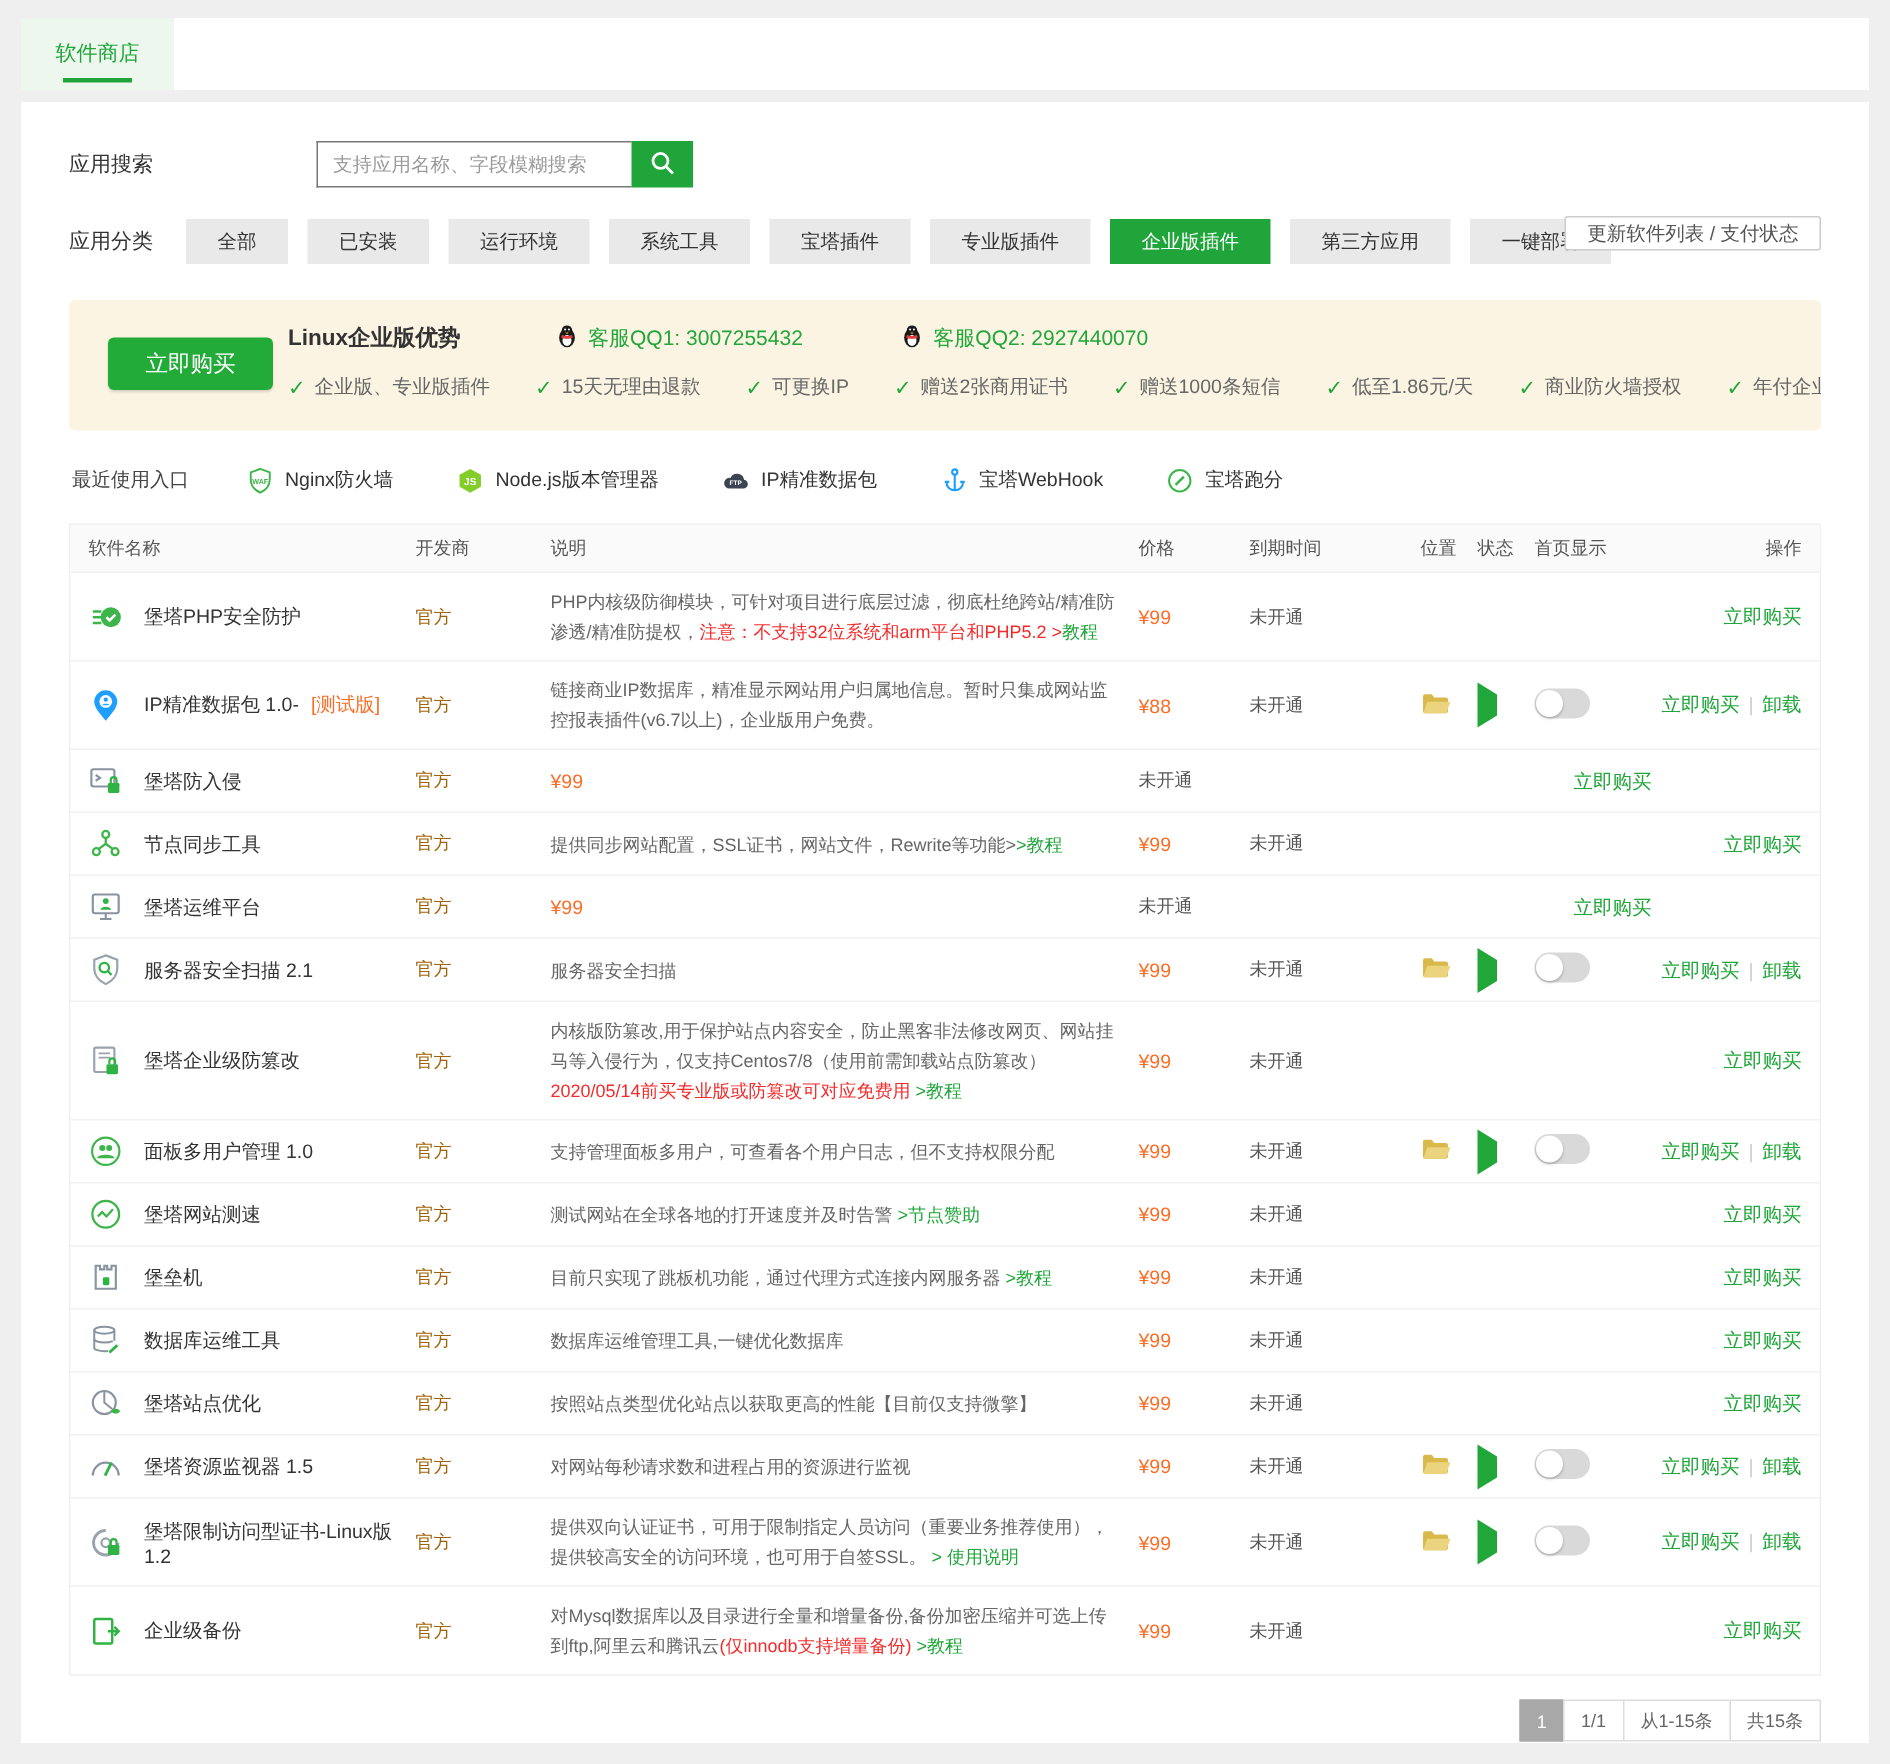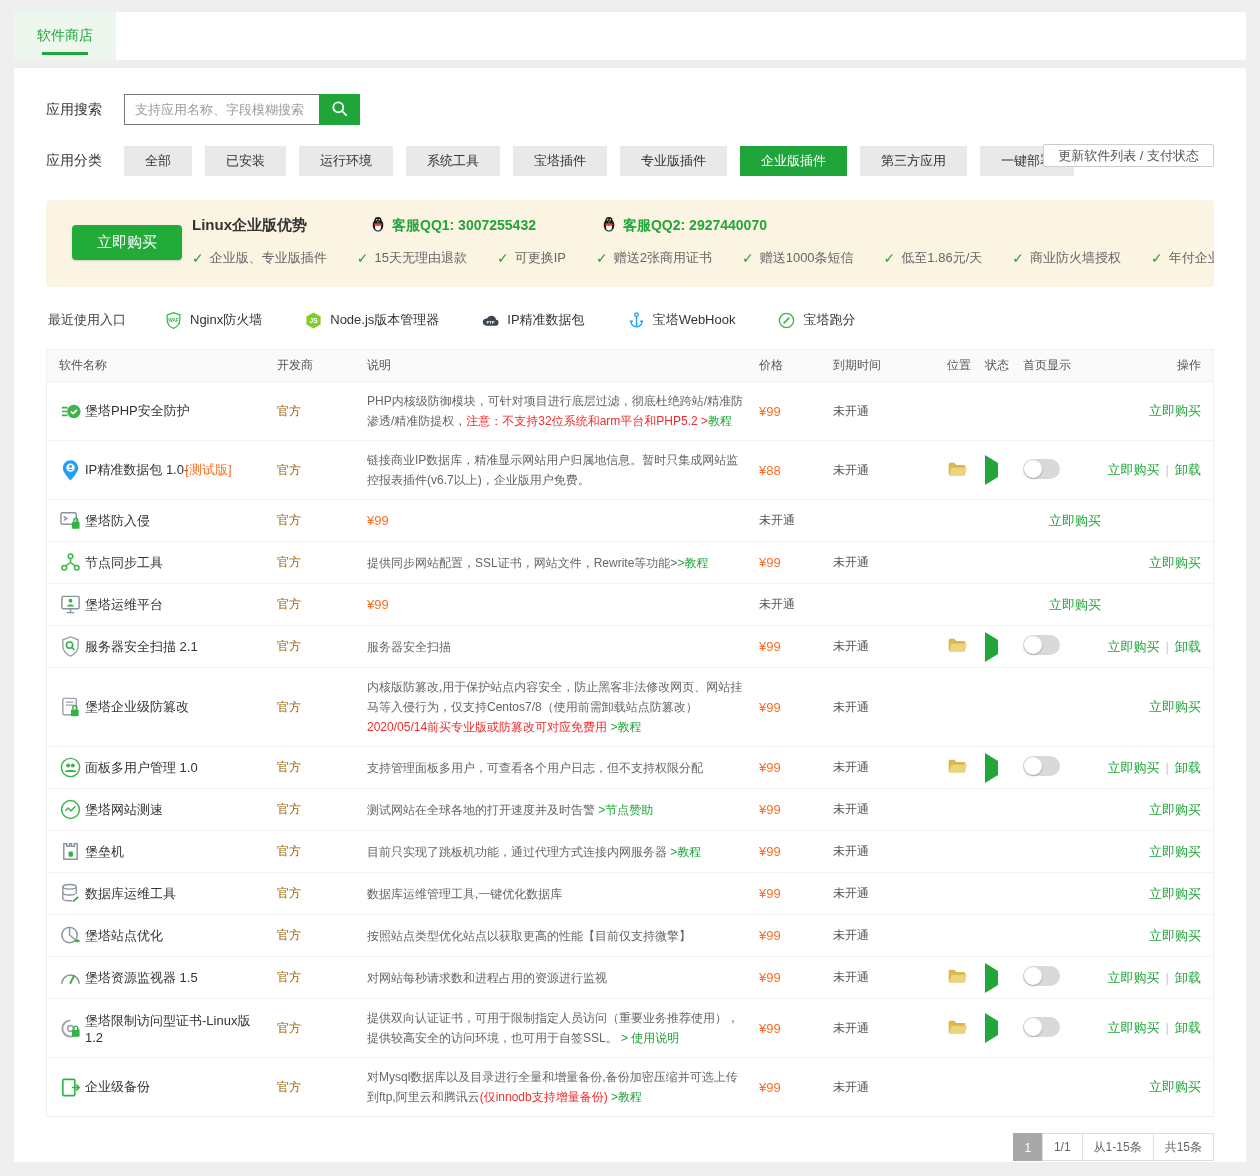--- a/index.html
+++ b/index.html
@@ -3,57 +3,57 @@
 <meta charset="utf-8">
 <style>
   * { margin:0; padding:0; box-sizing:border-box; }
   html,body { width:1260px; height:1176px; background:#efefef; font-family:"Liberation Sans","DejaVu Sans",sans-serif; color:#333; font-size:12px; overflow:hidden; }
   .tabbar { margin:12px 14px 0; height:48px; background:#fff; display:flex; }
   .tab { width:102px; height:48px; display:flex; align-items:center; justify-content:center; font-size:14px; position:relative; cursor:pointer; }
   .tab.active { background:#eef7ee; color:#20a53a; }
   .tab.active .tab-underline { position:absolute; bottom:5px; left:50%; transform:translateX(-50%); width:46px; height:3px; background:#20a53a; }
   .panel { margin:8px 14px 14px; background:#fff; height:1094px; padding:26px 16px 0; position:relative; }
 
-  .search-row { display:flex; align-items:center; margin-left:16px; }
+  .search-row { display:flex; align-items:center; margin-left:16px;gap:44px; }
   .search-row .lbl { font-size:14px; color:#333; width:78px; }
   .search-box { display:flex; }
-  .search-input { width:195px; height:31px; border:1px solid #777; border-right:none; padding:0 10px; font-size:13px; outline:none; color:#333; font-family:inherit; }
+  .search-input { width:210px; height:31px; border:1px solid #777; border-right:none; padding:0 10px; font-size:13px; outline:none; color:#333; font-family:inherit;margin-left:43px; }
   .search-input::placeholder { color:#9b9b9b; }
   .search-btn { width:41px; height:31px; background:#20a53a; border:none; display:flex; align-items:center; justify-content:center; cursor:pointer; }
   .search-btn svg { width:19px; height:19px; }
 
   .cat-row { display:flex; align-items:center; margin:21px 0 0 16px; position:relative; }
   .cat-row .lbl { font-size:14px; color:#333; width:78px; }
   .cat-list { display:flex; gap:13px; }
   .cat-btn { min-width:64px; padding:0 21px; height:30px; display:flex; align-items:center; justify-content:center; background:#e9e9e9; color:#333; font-size:13px; cursor:pointer; white-space:nowrap; }
   .cat-btn.active { background:#20a53a; color:#fff; }
   .update-btn { position:absolute; right:16px; top:-2px; height:23px; padding:0 14px; background:#fff; border:1px solid #ccc; border-radius:2px; color:#555; font-size:13px; display:flex; align-items:center; cursor:pointer; white-space:nowrap; }
 
   .banner { margin:24px 16px 0; height:87px; background:#fbf4e2; border-radius:4px; position:relative; padding:15px 10px 0 146px; overflow:hidden; }
   .buy-btn { position:absolute; left:26px; top:25px; width:110px; height:35px; background:#22ab39; border:none; border-radius:4px; color:#fff; font-size:15px; cursor:pointer; box-shadow:0 1px 2px rgba(0,0,0,.15); }
   .banner-line1 { display:flex; align-items:center; gap:8px; }
   .banner-title { font-size:15px; font-weight:bold; color:#333; margin-right:54px; }
-  .qq-link { display:flex; align-items:center; gap:5px; color:#21a63a; font-weight:bold; font-size:14px; margin-right:56px; cursor:pointer; }
+  .qq-link { display:flex; align-items:center; gap:5px; color:#21a63a; font-weight:normal; font-size:14px; margin-right:56px; cursor:pointer; }
   .qq-link svg { width:18px; height:18px; }
   .banner-feats { display:flex; margin-top:13px; gap:30px; white-space:nowrap; }
   .feat { display:flex; align-items:center; gap:6px; color:#666; font-size:13px; }
   .feat .ck { color:#21a63a; font-size:14px; font-weight:bold; }
 
   .quick-row { display:flex; align-items:center; margin:16px 0 0 18px; height:34px; }
   .quick-row .lbl { font-size:13px; color:#444; margin-right:38px; }
   .quick-item { display:flex; align-items:center; gap:7px; margin-right:42px; font-size:13px; color:#333; cursor:pointer; }
   .quick-item svg { width:19px; height:19px; }
 
   .table { margin:12px 16px 0; border:1px solid #f0f0f0; }
   .tgrid { display:grid; grid-template-columns:218px 90px 392px 74px 114px 38px 38px 78px 1fr; padding:0 12px; align-items:center; }
   .thead { height:32px; background:#fafafa; color:#555; font-size:12px; border-bottom:1px solid #f0f0f0; }
   .thead .h-op { text-align:right; }
   .trow { border-top:1px solid #f2f2f2; padding:9px 12px; min-height:40px; }
   .trow:first-of-type { border-top:none; }
-  .c-name { display:flex; align-items:center; gap:3px; font-size:13px; color:#333; padding-right:8px; }
+  .c-name { display:flex; align-items:center; gap:14px; font-size:13px; color:#333; padding-right:8px; }
   .c-name svg { width:23px; height:23px; flex:none; }
   .name-suffix { color:#fc6d26; }
   .c-dev { font-size:12px; color:#a16207; }
   .c-desc { font-size:12px; color:#666; line-height:20px; padding-right:14px; }
   .seg-red { color:#f42b2b; }
   .seg-green { color:#20a53a; cursor:pointer; }
   .c-price { color:#fc6d26; font-size:13px; }
   .c-expire { color:#555; font-size:12px; }
   .c-ico svg { width:20px; height:20px; display:block; cursor:pointer; }
   .c-ico .play { width:0; height:0; border-left:13px solid #21a63a; border-top:8px solid transparent; border-bottom:8px solid transparent; cursor:pointer; }

